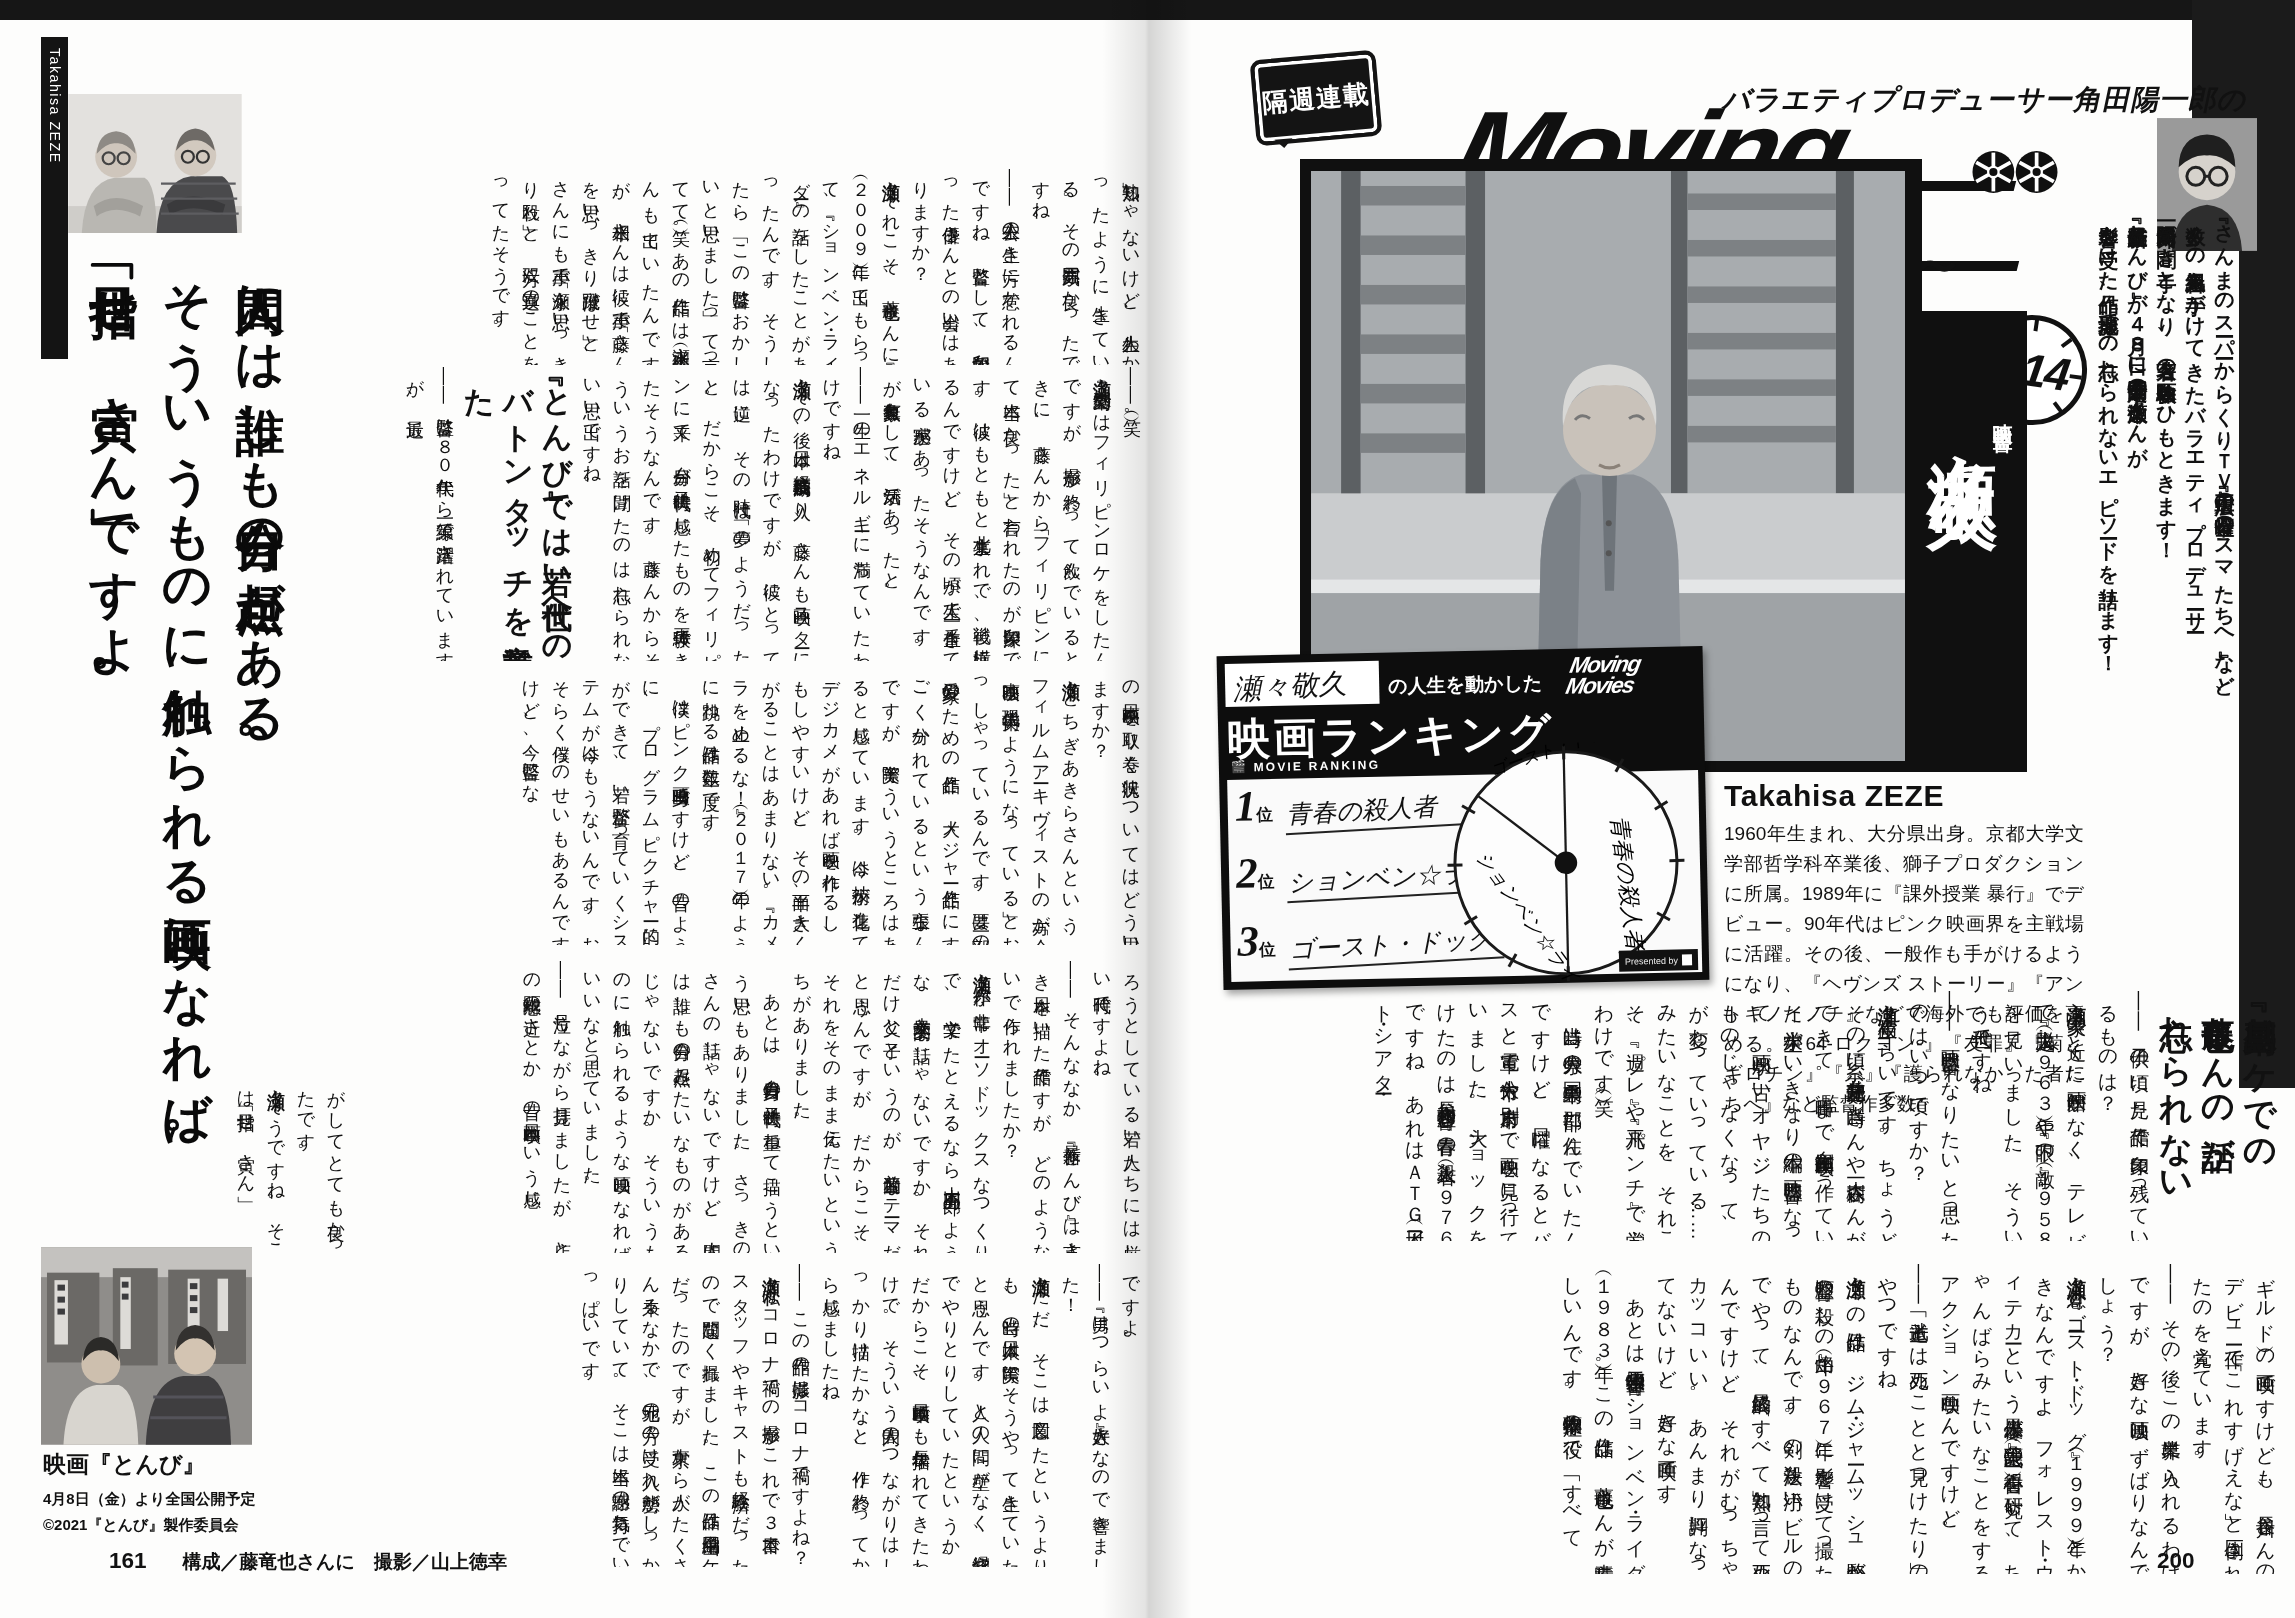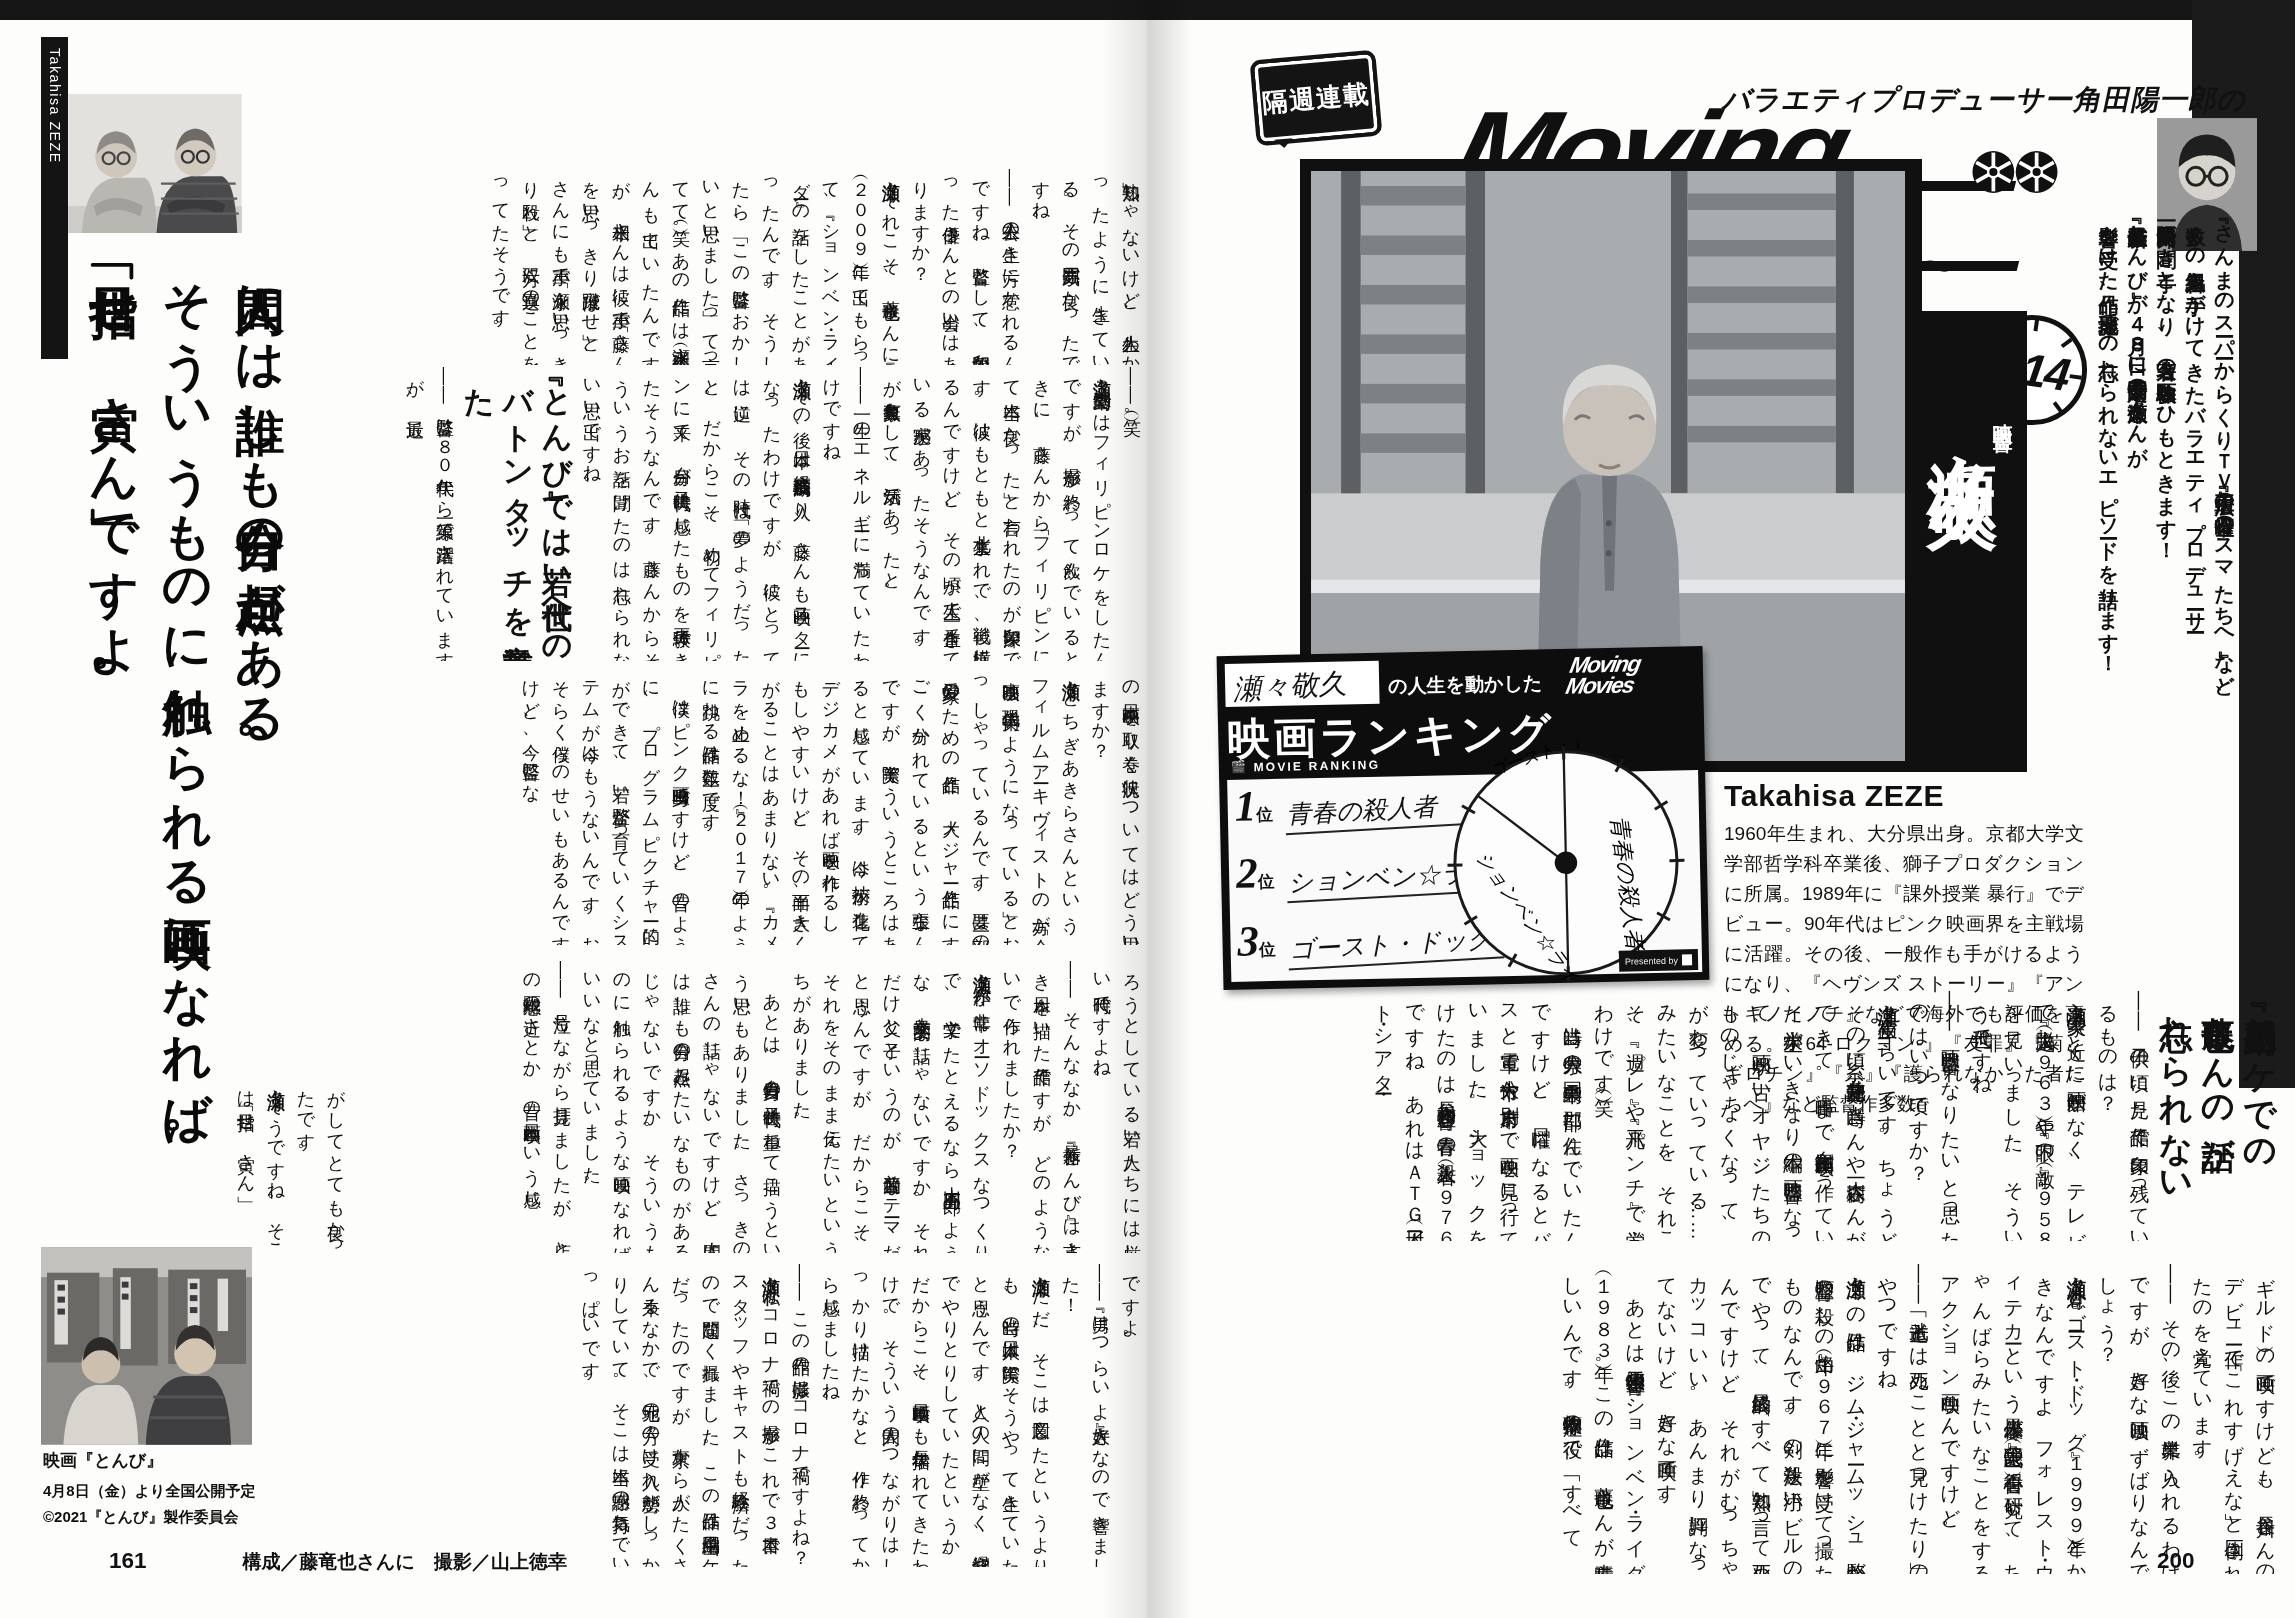--- a/index.html
+++ b/index.html
@@ -84,25 +84,25 @@
   b.spk{font-weight:900;}
   
   #headline{left:72px;top:249px;width:225px;height:1064px;font-size:49px;font-weight:900;line-height:73px;
             letter-spacing:1.5px;color:#0a0a0a;}
   
   #sidebar{left:41px;top:37px;width:27px;height:322px;background:#141414;}
   #sidebar span{color:#fff;font-size:14.2px;letter-spacing:1.5px;writing-mode:vertical-rl;display:block;margin:10.5px auto 0;}
   #duo-photo{left:68px;top:94px;width:174px;height:139px;overflow:hidden;}
   #movie-still{left:41px;top:1247px;width:211px;height:198px;overflow:hidden;}
   #movie-caption{left:43px;top:1449px;width:315px;}
-  #movie-caption .t{font-size:17px;font-weight:900;margin-bottom:6px;}
+  #movie-caption .t{font-size:23px;font-weight:900;margin-bottom:6px;}
   #movie-caption .c{font-size:15px;font-weight:bold;line-height:25.5px;}
   
   .pagenum{font-size:22.5px;font-weight:bold;}
-  #footer-left{left:109px;top:1548px;display:flex;gap:96px;align-items:baseline;}
+  #footer-left{left:109px;top:1548px;display:flex;gap:36px;align-items:baseline;}
   #footer-left .credits{font-size:19px;font-weight:bold;}
   #footer-right{left:2157px;top:1548px;}
 </style>
 </head>
 <body>
 
 <div id="spread">
 
   <div class="abs" id="top-bar"></div>
   <div class="abs" id="right-strip"></div>

